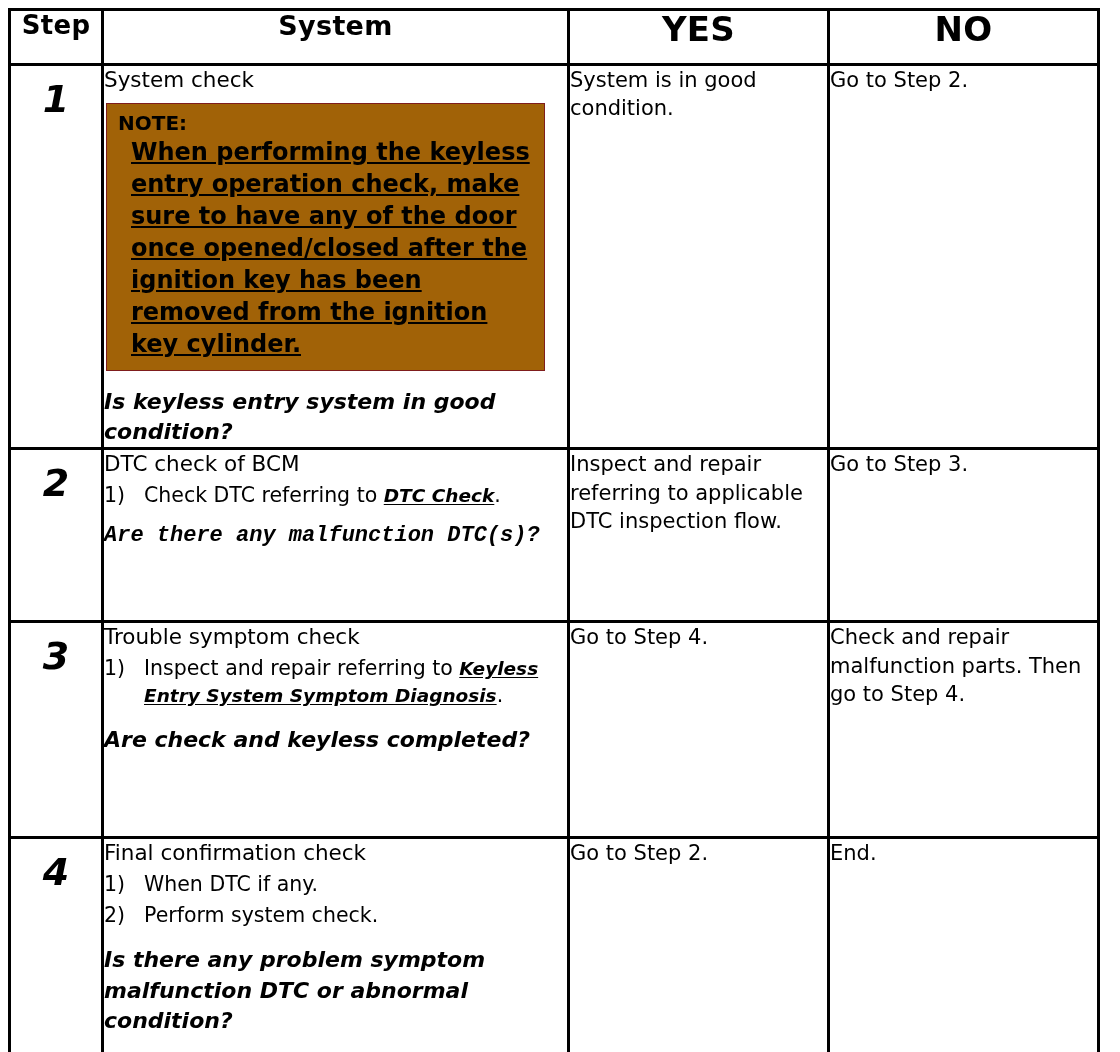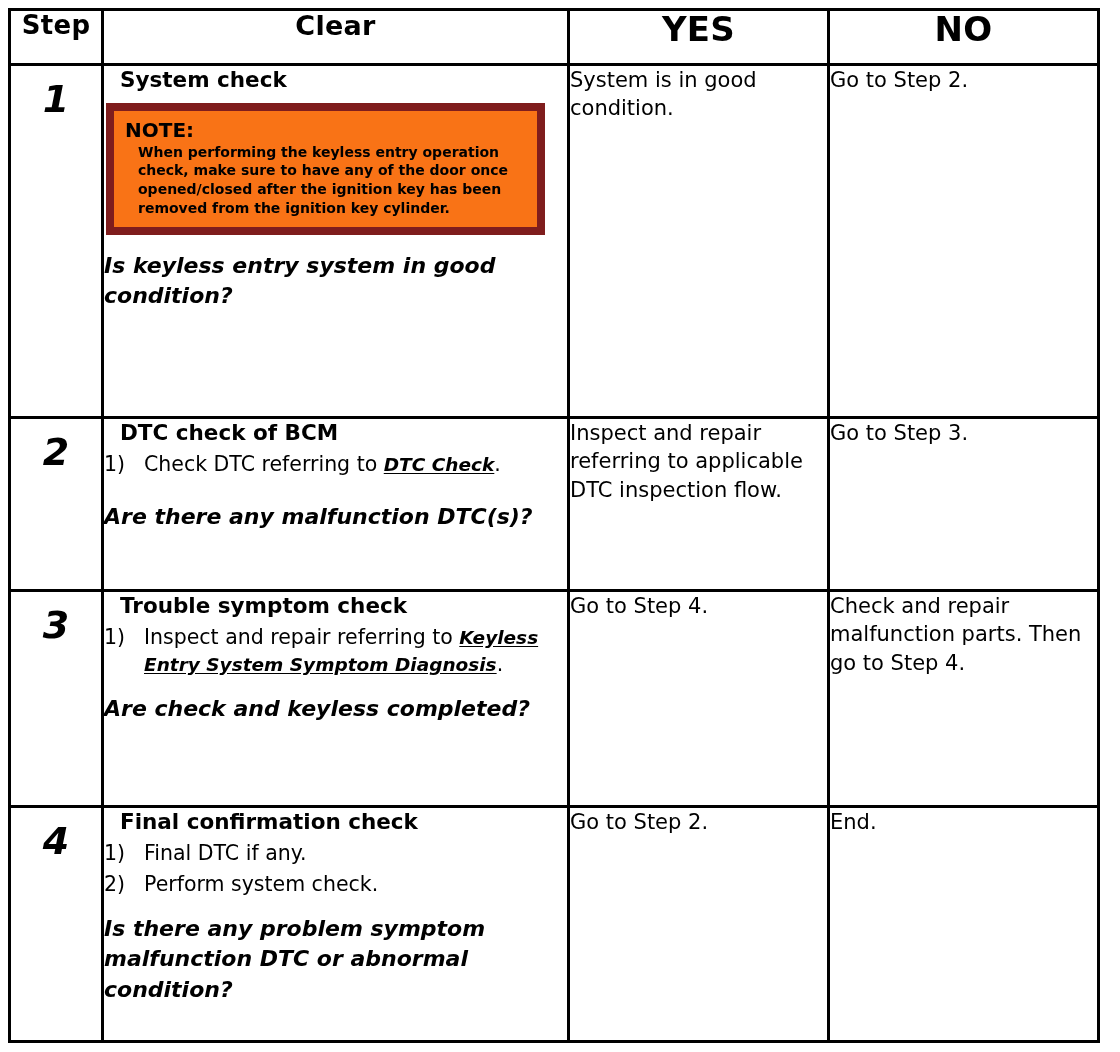--- a/index.html
+++ b/index.html
@@ -72,24 +72,24 @@
     line-height: 1;
     padding-top: 14px;
     letter-spacing: 0px;
   }
 
   
   td.action-cell {
     padding: 10px 12px 14px 13px;
   }
   .act-title {
-    font-weight: bold;
+    font-weight: normal;
     font-size: 21.5px;
     line-height: 1.28;
-    margin: 0 0 3px 16px;
+    margin: 0 0 3px 0;
   }
   .act-list {
     margin: 2px 0 0 0;
   }
   .act-li {
     display: flex;
     font-size: 20.5px;
     line-height: 1.33;
     margin: 4px 0 0 0;
     font-weight: normal;
@@ -109,40 +109,41 @@
     text-decoration: underline;
     text-underline-offset: 2px;
   }
   .question {
     font-weight: bold;
     font-style: italic;
     font-size: 22px;
     line-height: 1.38;
     margin-top: 16px;
   }
-  .question.tight { margin-top: 24px; }
+  .question.tight { margin-top: 12px; font-family: Liberation Mono, monospace; }
 
   
   .note-box {
-    border: 8px solid #7f1d1d;
+    border: 1px solid #7f1d1d;
     margin: 9px 22px 0 2px;
     padding: 7px 10px 9px 11px;
-    background: #f97316;
+    background: #a16207;
   }
   .note-label {
     font-weight: bold;
     font-size: 20px;
     line-height: 1.2;
     margin-bottom: 1px;
   }
   .note-body {
     font-weight: bold;
-    font-size: 14px;
+    font-size: 24px;
     line-height: 1.34;
     padding-left: 13px;
+    text-decoration: underline;
   }
 
   
   td.ans-cell {
     padding: 11px 10px 12px 12px;
   }
   .ans-text {
     font-size: 21px;
     line-height: 1.35;
     font-weight: normal;
@@ -164,21 +165,21 @@
     <colgroup>
       <col class="c-step">
         <col class="c-action">
         <col class="c-yes">
         <col class="c-no">
     </colgroup>
 
     <thead>
       <tr>
         <th class="h-step">Step</th>
-        <th class="h-action">Clear</th>
+        <th class="h-action">System</th>
         <th class="h-yes">YES</th>
         <th class="h-no">NO</th>
       </tr>
     </thead>
 
     <tbody>
 
       <tr class="row-1">
         <td class="step-cell">
           <span class="step-num">1</span>
@@ -245,21 +246,21 @@
 
       <tr class="row-4">
         <td class="step-cell">
           <span class="step-num">4</span>
         </td>
         <td class="action-cell">
           <div class="act-title">Final confirmation check</div>
           <div class="act-list">
             <div class="act-li">
               <span class="li-num">1)</span>
-              <span class="li-body">Final DTC if any.</span>
+              <span class="li-body">When DTC if any.</span>
             </div>
             <div class="act-li">
               <span class="li-num">2)</span>
               <span class="li-body">Perform system check.</span>
             </div>
           </div>
           <div class="question">Is there any problem symptom malfunction DTC or abnormal condition?</div>
         </td>
         <td class="ans-cell">
           <div class="ans-text">Go to Step 2.</div>

